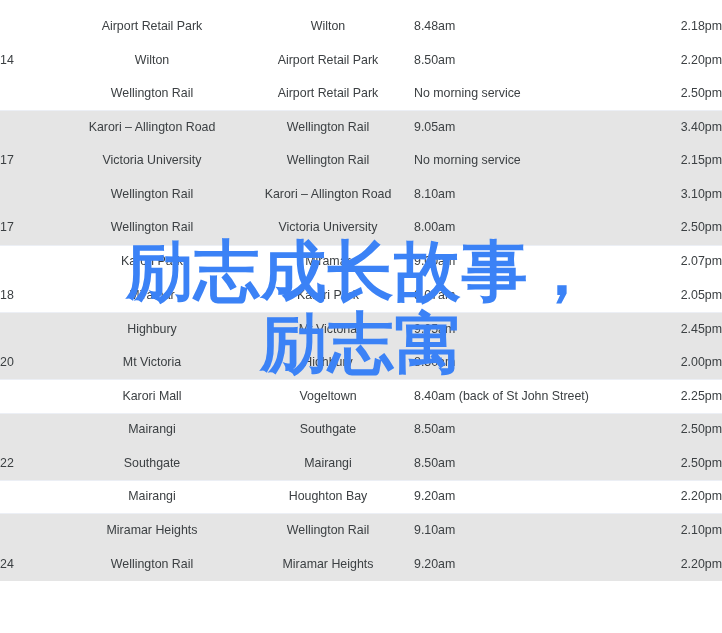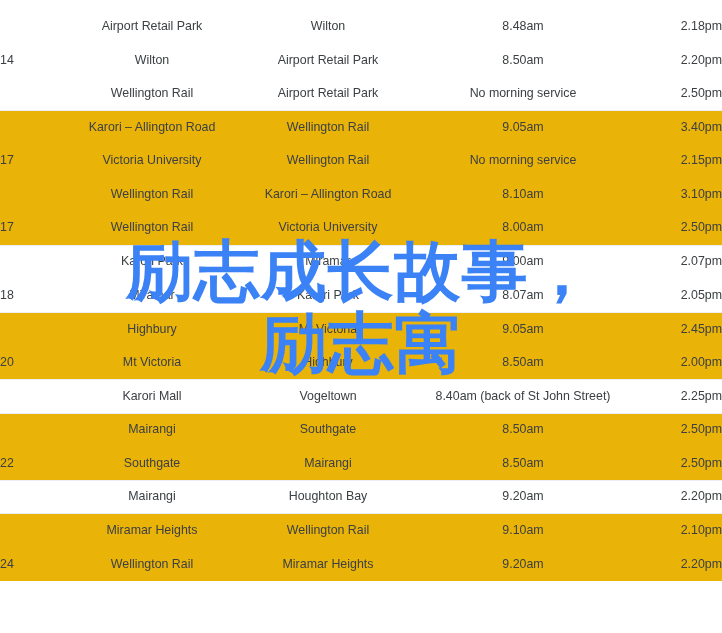--- a/index.html
+++ b/index.html
@@ -52,25 +52,25 @@
 
   td.route {
     text-align: left;
     padding-left: 8px;
     font-weight: bold;
     font-size: 12.6px;
     color: #33373b;
   }
   td.from    { text-align: center; }
   td.to      { text-align: center; }
-  td.morning { text-align: center; }
+  td.morning { text-align: left; }
   td.after   { text-align: right; padding-right: 10px; margin-top: 25px; }
 
   
-  tr.band-shade td { background: #eab308; }
+  tr.band-shade td { background: #e5e5e5; }
   tr.band-plain td { background: #ffffff; }
 
   
   tr.group-start td { border-top: 1px solid #eceff5; }
 
   
   #overlay-text {
     position: absolute;
     left: 0;
     top: 236px;

